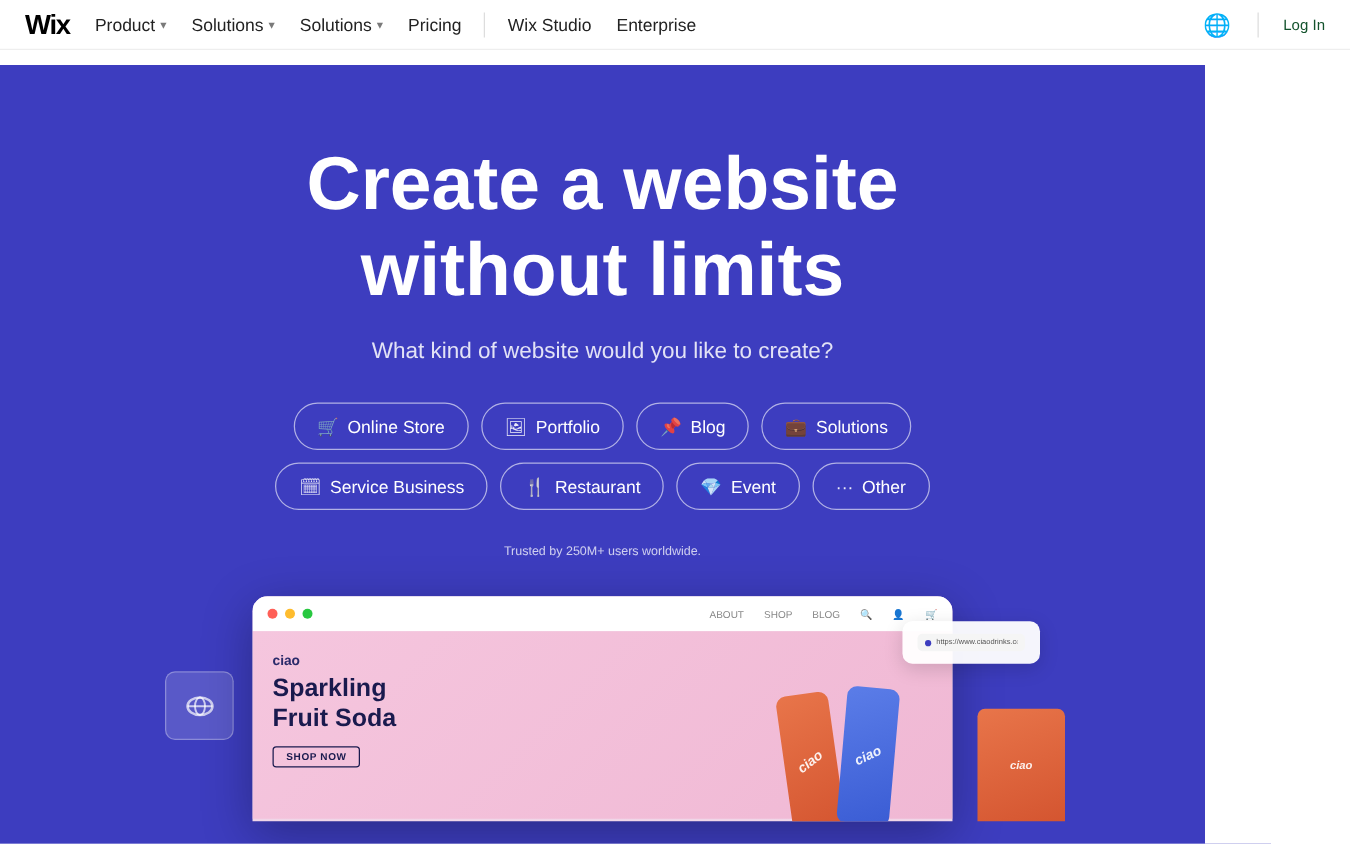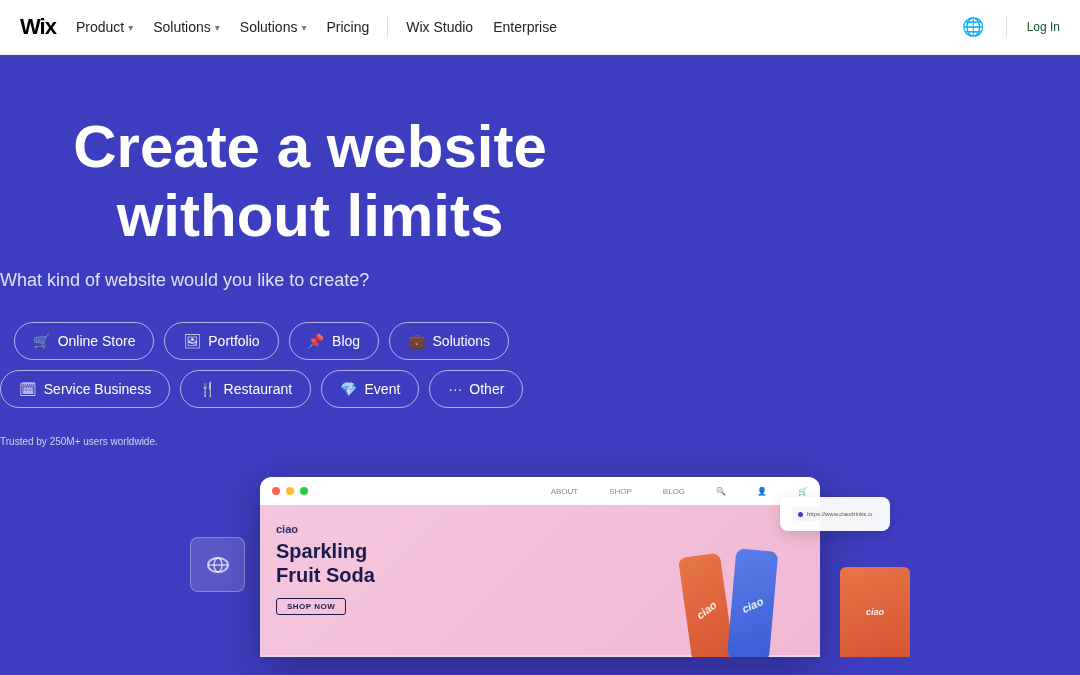--- a/index.html
+++ b/index.html
@@ -8,21 +8,21 @@
       width: 1080px;
       height: 675px;
       overflow: hidden;
       background: #fff;
     }
 
     
     .navbar {
       position: fixed;
       top: 0; left: 0; right: 0;
-      height: 55px;
+      height: 40px;
       background: #fff;
       display: flex;
       align-items: center;
       padding: 0 20px;
       z-index: 100;
       border-bottom: 1px solid #eee;
     }
     .nav-logo {
       font-size: 22px;
       font-weight: 800;
@@ -75,25 +75,25 @@
     .nav-login {
       font-size: 12px;
       color: #14532d;
       cursor: pointer;
     }
 
     
     .hero {
       margin-top: 52px;
       background: #3d3dbf;
-      width: 1080px;
+      width: 964px;
       height: 623px;
       display: flex;
       flex-direction: column;
-      align-items: flex-start;
+      align-items: center;
       padding-top: 60px;
       position: relative;
       overflow: hidden;
     }
 
     .hero-title {
       font-size: 60px;
       font-weight: 700;
       color: #fff;
       text-align: center;
@@ -185,21 +185,21 @@
       padding: 0 12px;
       gap: 6px;
     }
     .preview-dot {
       width: 8px; height: 8px;
       border-radius: 50%;
     }
     .preview-nav {
       display: flex;
       align-items: center;
-      gap: 31px;
+      gap: 16px;
       margin-left: auto;
       font-size: 8px;
       color: #888;
     }
 
     .preview-content {
       display: flex;
       padding: 10px 16px;
       gap: 10px;
       height: 150px;

